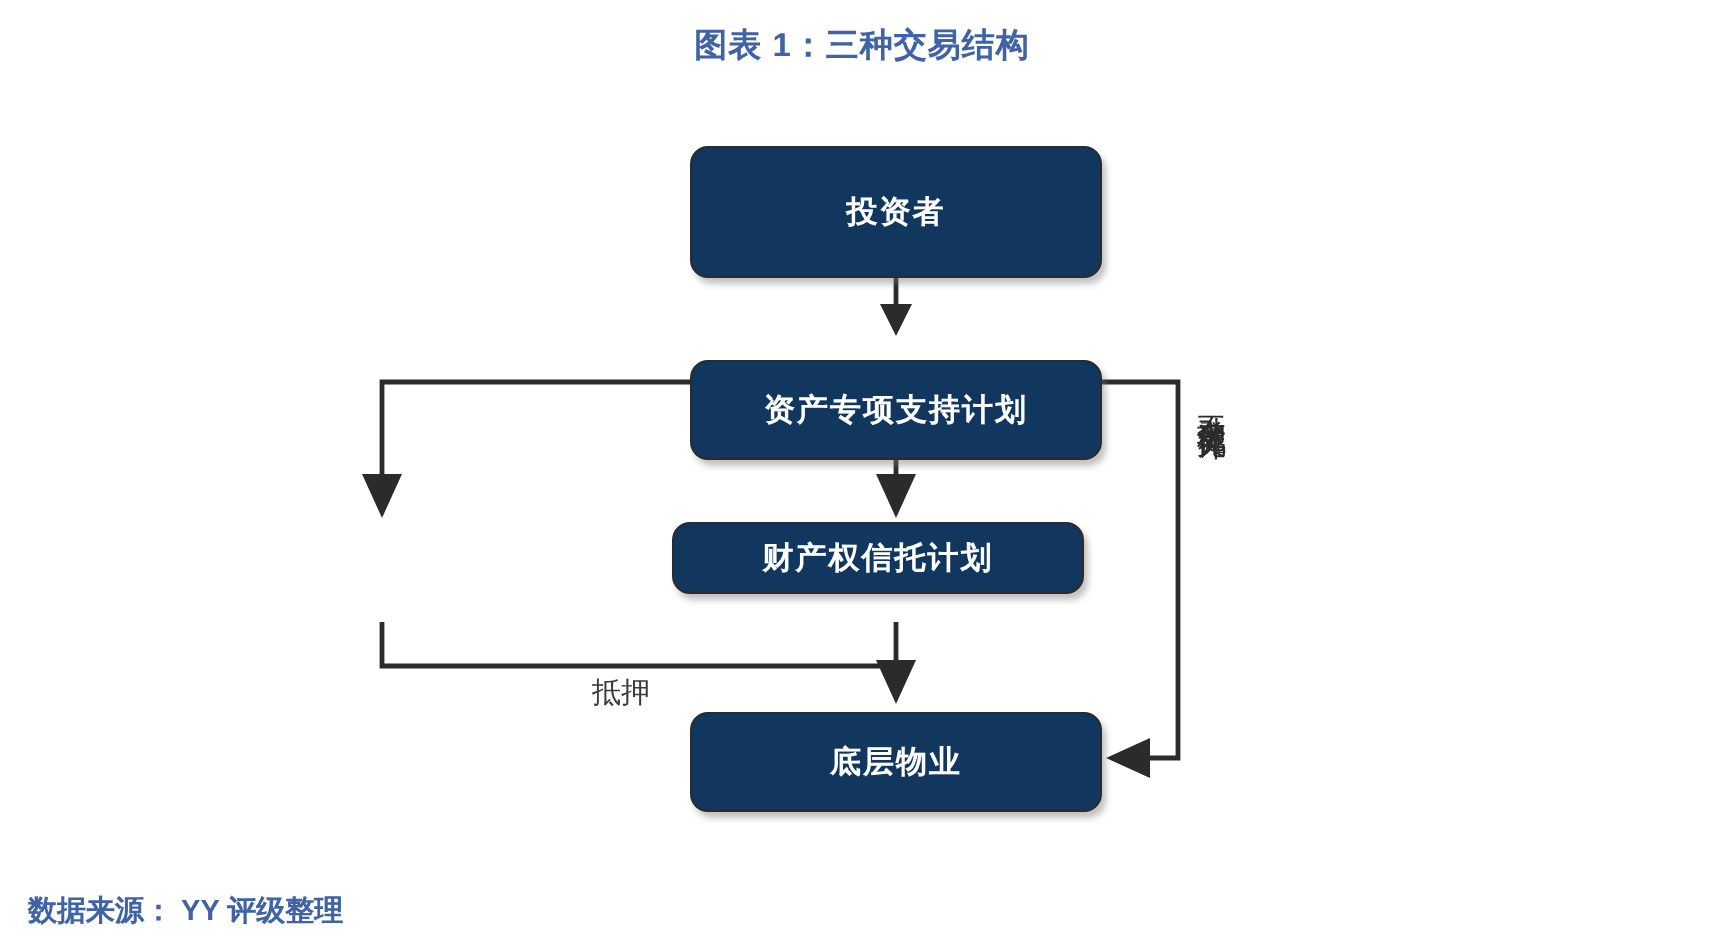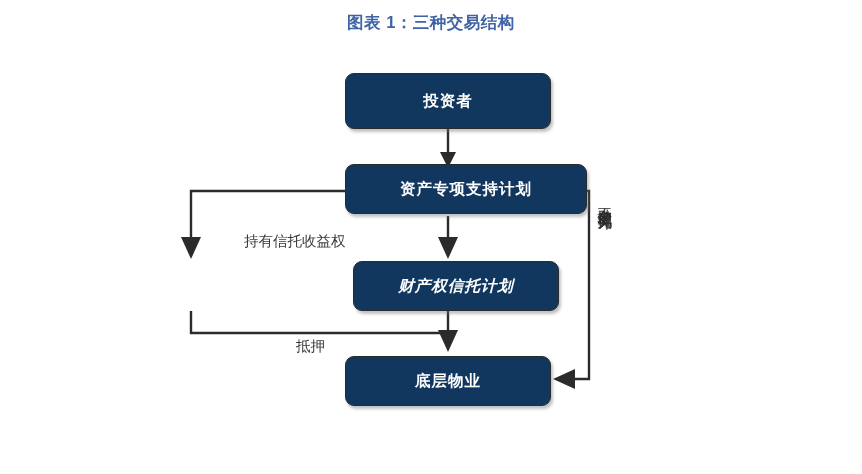--- a/index.html
+++ b/index.html
@@ -64,24 +64,24 @@
     align-items: center;
     justify-content: center;
     color: #ffffff;
     font-size: 15.5px;
     font-weight: bold;
     letter-spacing: 1px;
     white-space: nowrap;
     user-select: none;
   }
 
-  #node-investor       { left: 345px; top: 73px;  width: 206px; height: 56px; }
-  #node-abs-plan       { left: 345px; top: 164px; width: 242px; height: 50px; }
+  #node-investor       { left: 345px; top: 73px;  width: 206px; height: 66px; }
+  #node-abs-plan       { left: 345px; top: 180px; width: 206px; height: 50px; }
   #node-fund-trust     { left: 88px;  top: 261px; width: 206px; height: 50px; }
-  #node-property-trust { left: 353px; top: 261px; width: 206px; height: 50px; font-style: italic; }
+  #node-property-trust { left: 336px; top: 261px; width: 206px; height: 36px; }
   #node-underlying     { left: 345px; top: 356px; width: 206px; height: 50px; }
 
   
   .edge-label {
     position: absolute;
     font-size: 14.5px;
     color: #3a3a3a;
     white-space: nowrap;
     user-select: none;
   }
@@ -137,20 +137,20 @@
 
   <div class="node" id="node-investor">投资者</div>
 
   <div class="node" id="node-abs-plan">资产专项支持计划</div>
 
 
   <div class="node" id="node-property-trust">财产权信托计划</div>
 
   <div class="node" id="node-underlying">底层物业</div>
 
-  <div class="edge-label" id="label-trust-beneficiary">持有信托收益权</div>
 
   <div class="edge-label" id="label-mortgage">抵押</div>
 
   <div class="edge-label-vertical" id="label-registry-allows">不动产登记机关允许</div>
 
+  <div class="chart-source">数据来源： YY 评级整理</div>
 
 </div>
 
 </body></html>

